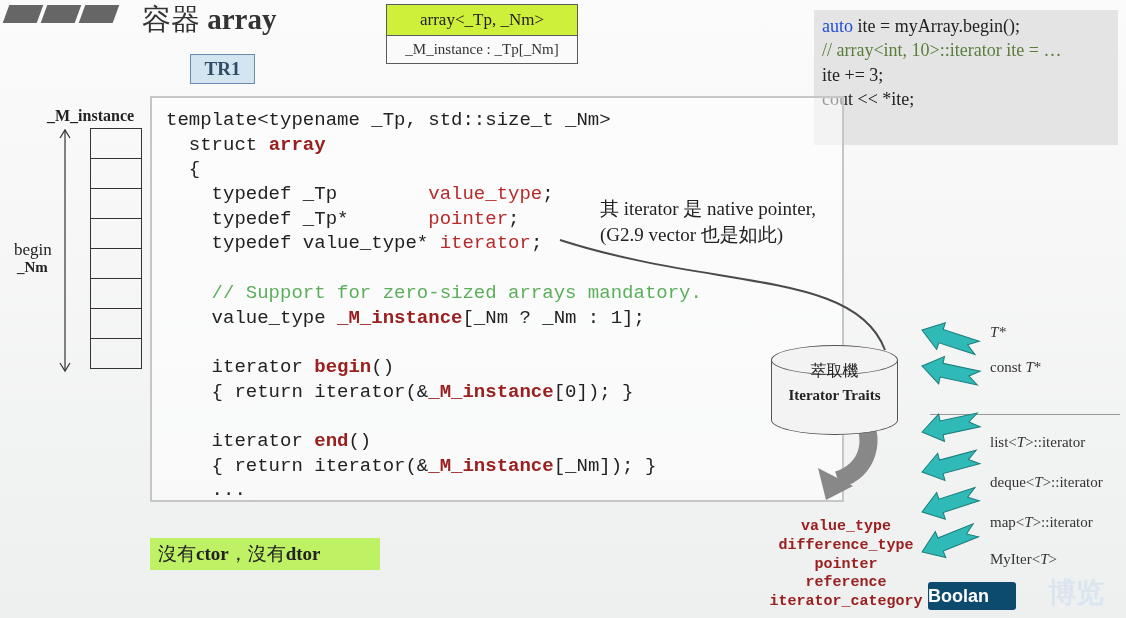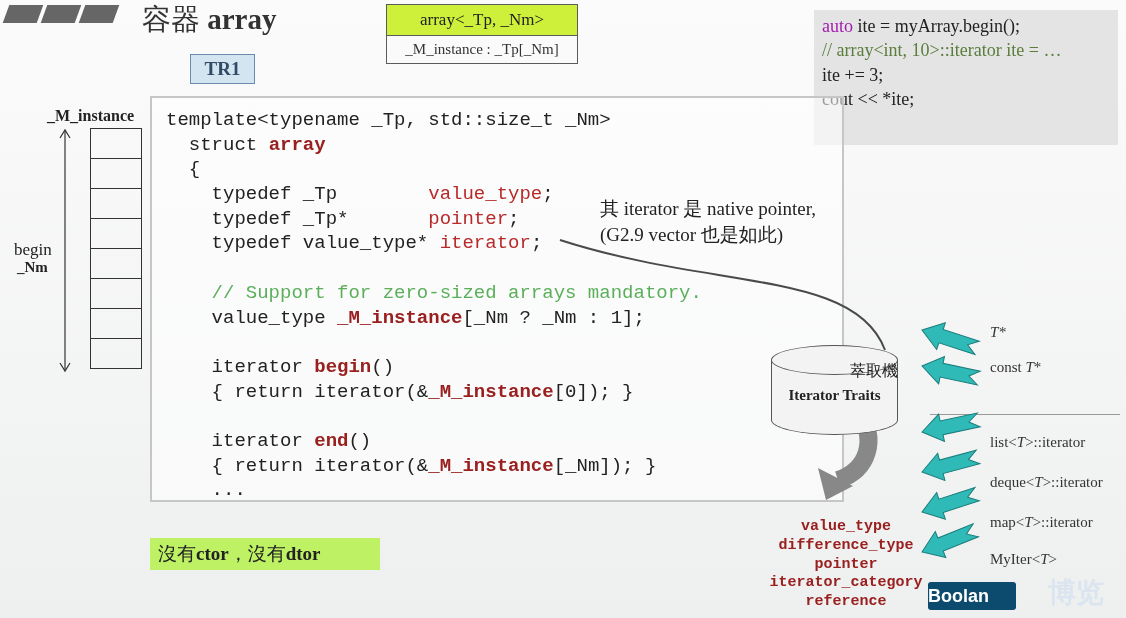--- a/index.html
+++ b/index.html
@@ -23,21 +23,21 @@
   .hdr-box { position: absolute; top: 4px; left: 386px; width: 192px;
     border: 1px solid #5b5b5b; }
   .hdr-row1 { background: #cff03a; font-family: Georgia, serif; font-size: 17px;
     font-weight: normal; text-align: center; padding: 5px 4px; border-bottom: 1px solid #5b5b5b; color: #222;}
   .hdr-row2 { font-family: Georgia, serif; font-size: 15px; text-align: center;
     padding: 5px 4px; color: #333; }
 
   .codebox { position: absolute; top: 10px; left: 814px; width: 304px; height: 135px;
     background: #e4e4e4; font-family: Georgia, serif; font-size: 18px; line-height: 1.35;
     padding: 4px 8px; color: #222; }
-  .blue { color: #a21caf; }
+  .blue { color: #1d4ed8; }
 
   .main-code { position: absolute; top: 96px; left: 150px; width: 694px; height: 406px;
     border: 2px solid #c6c6c6; background: rgba(255,255,255,0.55);
     font-family: "Consolas","Courier New", monospace; font-size: 19px;
     padding: 10px 14px; line-height: 1.3; color: #222; white-space: pre; }
   .main-code .kw { font-weight: bold; color: #9a2020; }
   .main-code .br { color: #b82a2a; }
   .main-code .note { color: #5baf5b; }
 
   .annot { position: absolute; top: 196px; left: 600px; font-family: Georgia, serif;
@@ -58,21 +58,21 @@
     font-size: 15px; font-weight: bold; }
 
   
   .cyl { position: absolute; top: 345px; left: 771px; width: 127px; }
   .cyl-top { width: 127px; height: 30px; border: 1.5px solid #555;
     border-radius: 50%; background: #f3f3f3; position: relative; z-index: 2; }
   .cyl-body { width: 127px; height: 75px; border-left: 1.5px solid #555;
     border-right: 1.5px solid #555; border-bottom: 1.5px solid #555;
     border-radius: 0 0 63px 63px / 0 0 15px 15px; margin-top: -15px;
     background: #f3f3f3; position: relative; z-index: 1; }
-  .cyl-label1 { position: absolute; top: 16px; width: 127px; text-align: right;
+  .cyl-label1 { position: absolute; top: 16px; width: 127px; text-align: center;
     font-family: Georgia, serif; font-size: 16px; z-index: 3; }
   .cyl-label2 { position: absolute; top: 42px; width: 127px; text-align: center;
     font-family: Georgia, serif; font-size: 15px; font-weight: bold; z-index: 3; }
 
   .trait-out { position: absolute; left: 764px; color: #9a2020;
     font-family: "Courier New", monospace; font-size: 15px; font-weight: bold;
     text-align: center; width: 164px; line-height: 1.25; }
 
   
   .arr-block { position: absolute; }
@@ -165,22 +165,22 @@
 
 <svg style="position:absolute;top:400px;left:798px;" width="90" height="110">
   <path d="M60,10 C80,40 70,70 40,80" stroke="#888" stroke-width="18" fill="none" stroke-linecap="butt"></path>
   <polygon points="20,68 28,100 55,86" fill="#888"></polygon>
 </svg>
 
 <div class="trait-out" style="top:518px;">
   <div>value_type</div>
   <div>difference_type</div>
   <div>pointer</div>
+  <div>reference</div>
   <div>iterator_category</div>
-  <div>reference</div>
 </div>
 
 <div class="divider"></div>
 
 <svg style="position:absolute;top:310px;left:900px" width="90" height="300">
   <defs>
     <g id="arw">
       <polygon points="0,14 20,0 20,7 58,7 48,14 58,21 20,21 20,28" fill="#2fbab8" stroke="#1a7d7b" stroke-width="1"></polygon>
     </g>
   </defs>

